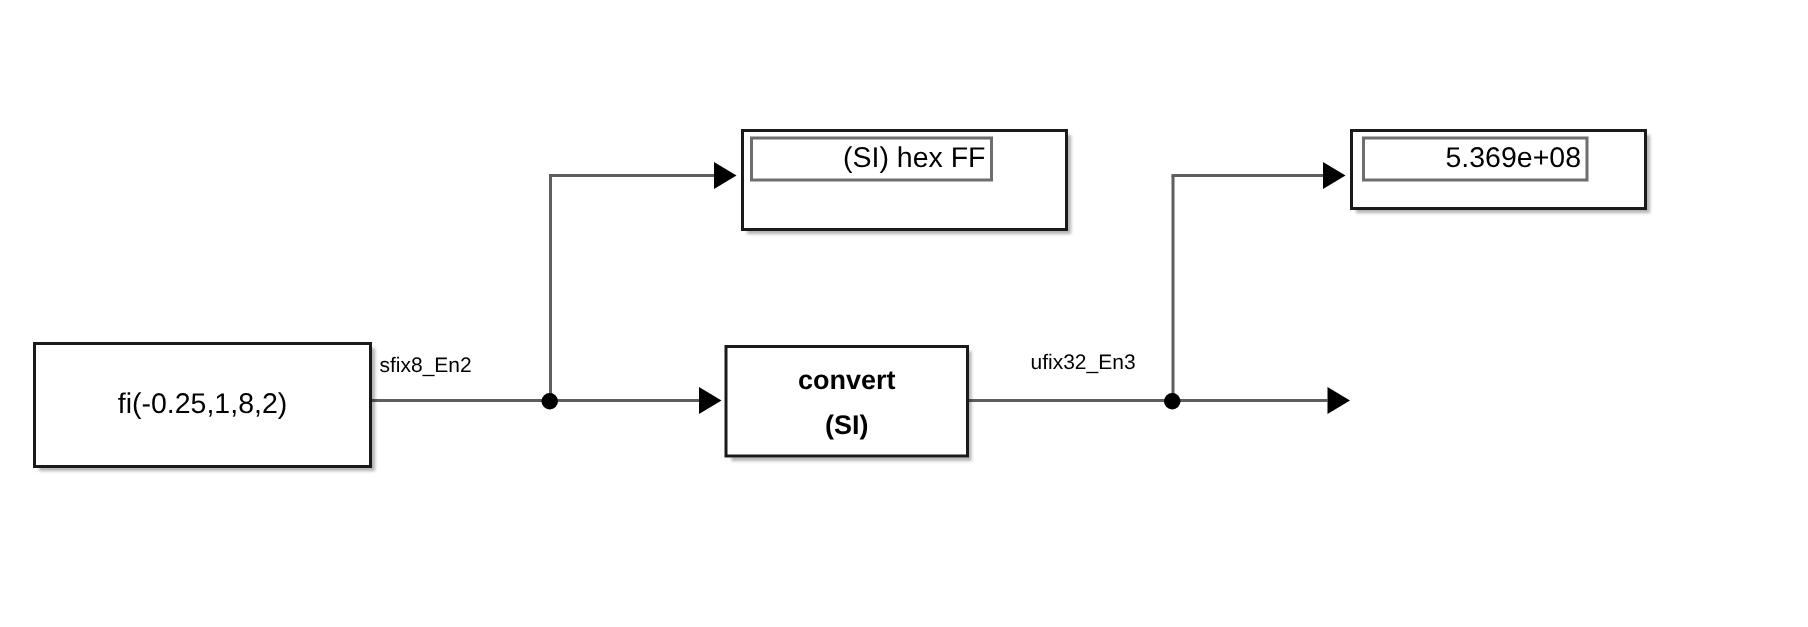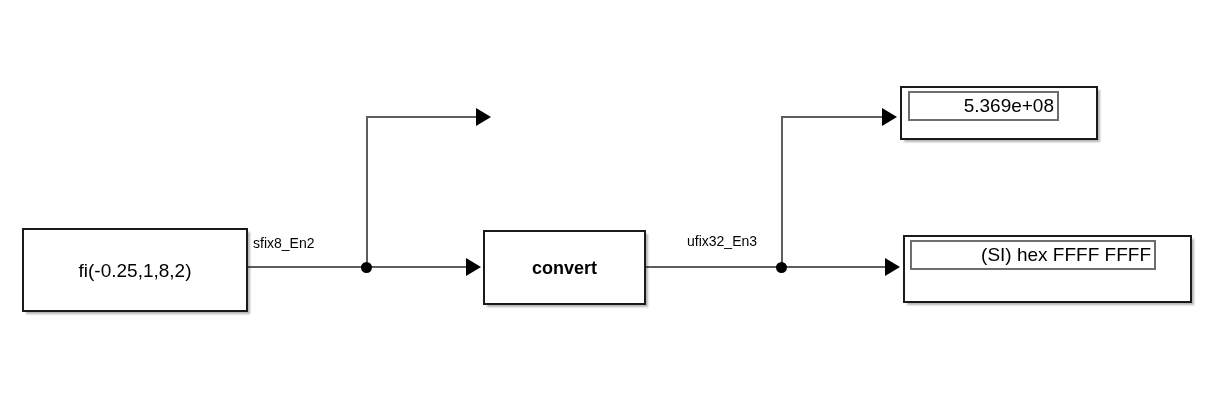--- a/index.html
+++ b/index.html
@@ -143,31 +143,32 @@
 
   <div class="block" style="left:22px; top:228px; width:226px; height:84px;">
     <div class="block-label single">fi(-0.25,1,8,2)</div>
   </div>
 
   <div class="signal-label" style="left:253px; top:233px;">sfix8_En2</div>
 
   <div class="block" style="left:483px; top:230px; width:163px; height:75px;">
     <div class="convert-label">
       <span>convert</span>
+      <span>(SI)</span>
     </div>
   </div>
 
   <div class="signal-label" style="left:651px; top:231px;margin-left:36px;">ufix32_En3</div>
 
+  <div class="block" style="left:494px; top:86px; width:218px; height:68px;">
+    <div class="display-value" style="left:4px; top:3px; width:162px; height:30px; line-height:26px;">
+      <span>(SI) hex FF</span>
+    </div>
+  </div>
 
   <div class="block" style="left:900px; top:86px; width:198px; height:54px;">
     <div class="display-value" style="left:6px; top:3px; width:151px; height:30px; line-height:26px;">
       <span>5.369e+08</span>
     </div>
   </div>
 
-  <div class="block" style="left:903px; top:235px; width:289px; height:68px;">
-    <div class="display-value" style="left:5px; top:3px; width:246px; height:30px; line-height:26px;">
-      <span>(SI) hex FFFF FFFF</span>
-    </div>
-  </div>
 
 </div>
 
 </body></html>

